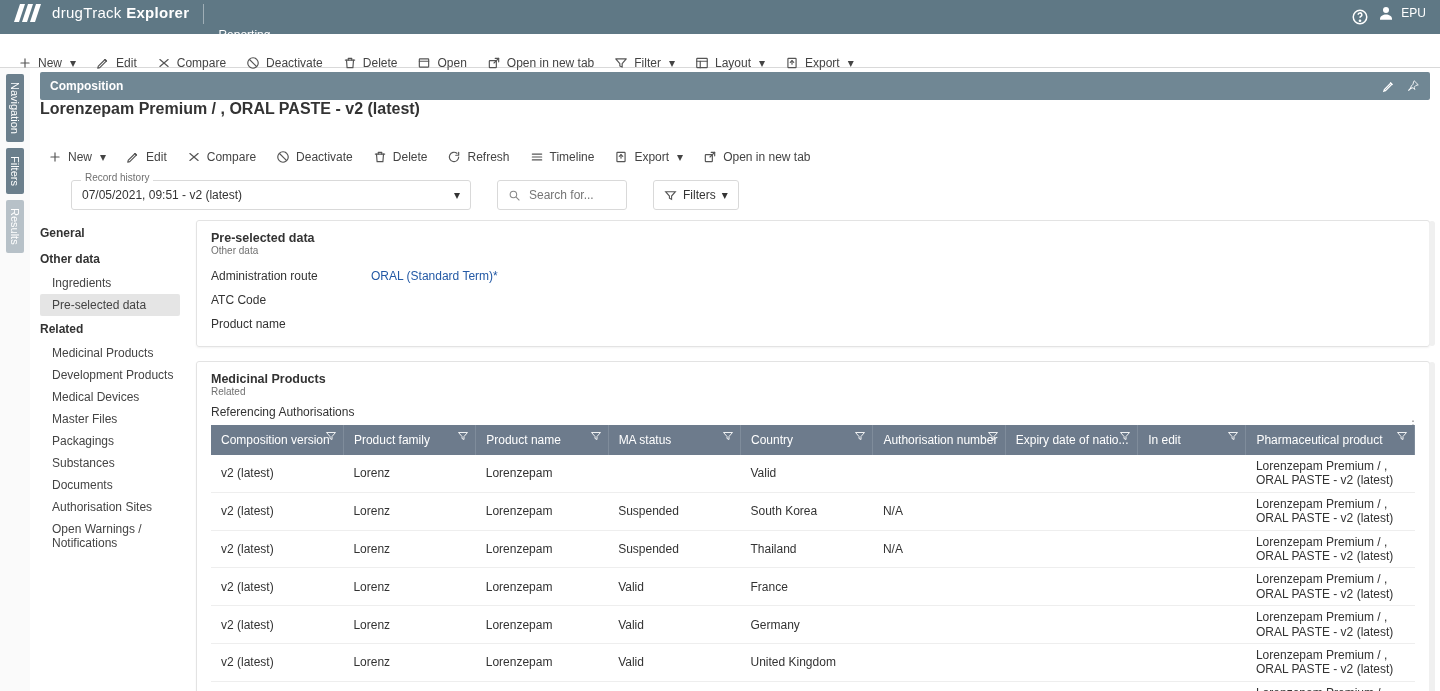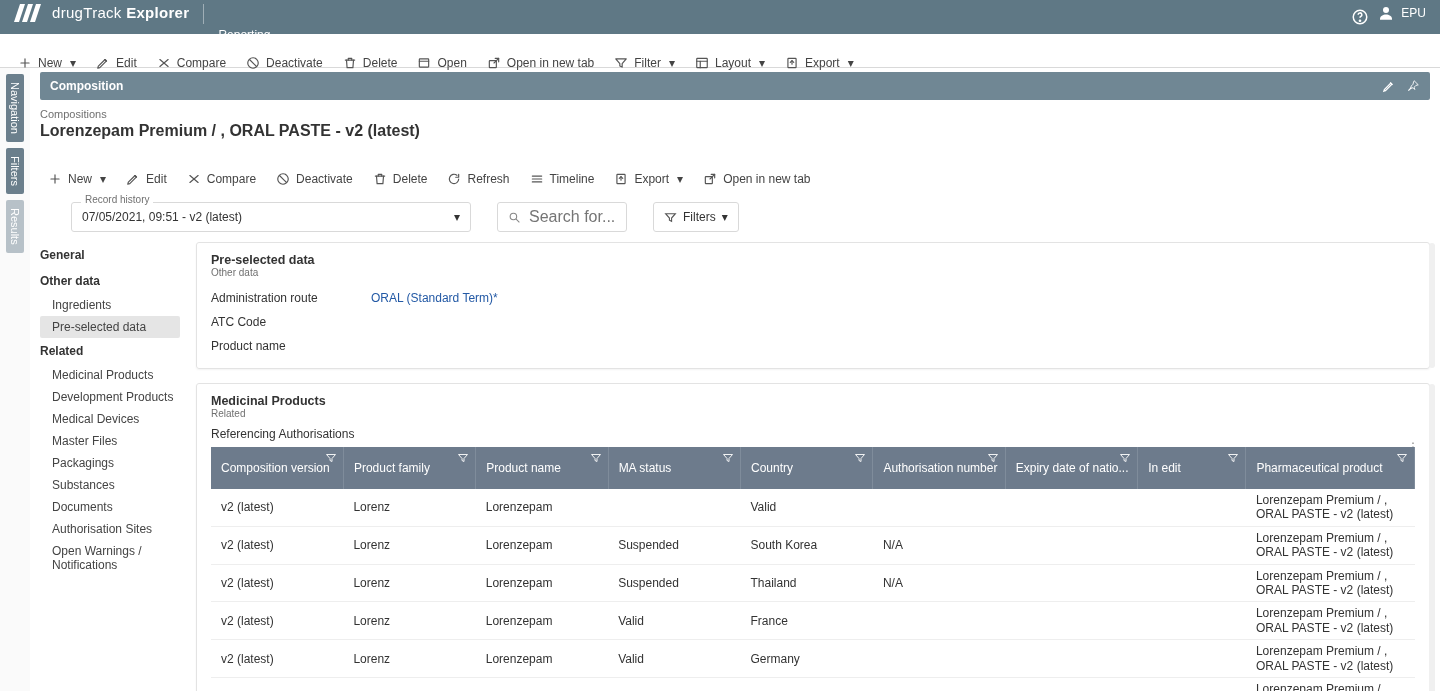--- a/index.html
+++ b/index.html
@@ -47,42 +47,42 @@
   .breadcrumb{font-size:11px;color:var(--muted);margin:8px 0 2px;}
   h1.record-title{font-size:16px;font-weight:700;margin:0 0 10px;}
   
   .record-toolbar{display:flex;align-items:center;gap:4px;flex-wrap:wrap;margin-bottom:10px;}
   
   .history-row{display:flex;gap:26px;align-items:flex-start;margin-bottom:10px;padding-left:31px;}
   .history-field{position:relative;width:400px;}
   .history-field label{position:absolute;top:-8px;left:10px;background:#fff;padding:0 4px;font-size:10px;color:var(--muted);}
   .history-field .box{border:1px solid var(--border);border-radius:3px;height:30px;display:flex;align-items:center;padding:0 10px;justify-content:space-between;}
   .search-box{border:1px solid var(--border);border-radius:3px;height:30px;display:flex;align-items:center;padding:0 10px;width:130px;color:#888;gap:6px;}
-  .search-box input{border:0;outline:0;font-size:16px;width:90px;}
+  .search-box input{border:0;outline:0;font-size:12px;width:90px;}
   .filters-btn{border:1px solid var(--border);border-radius:3px;height:30px;display:flex;align-items:center;padding:0 10px;gap:6px;cursor:pointer;}
   
   .content-flex{display:flex;gap:16px;}
   .left-nav{width:140px;flex-shrink:0;}
   .left-nav .grp{font-weight:700;font-size:12px;padding:6px 0;}
   .left-nav .item{font-size:12px;padding:4px 0 4px 12px;color:#444;cursor:pointer;border-radius:2px;}
   .left-nav .item.sel{background:#e5e5e5;}
   
   .right-content{flex:1;min-width:0;}
   .section{border:1px solid #e3e3e3;border-radius:3px;padding:10px 14px;margin-bottom:14px;box-shadow:0 1px 2px rgba(0,0,0,.05);position:relative;}
   .section:after{content:"";position:absolute;right:-6px;top:0;bottom:0;width:6px;background:#f0f0f0;border-radius:3px;}
   .sec-title{font-weight:700;font-size:12.5px;}
   .sec-sub{font-size:10px;color:var(--muted);margin-bottom:8px;}
   .kv-row{display:flex;padding:5px 0;font-size:12px;}
   .kv-row .k{width:160px;color:#333;}
   .kv-row .v a{color:var(--link);text-decoration:none;}
   
   .sub-title{font-size:12px;margin:8px 0 6px;color:#333;}
   
   table.data{width:100%;border-collapse:collapse;font-size:12px;table-layout:fixed;}
-  table.data thead th{background:var(--table-head);color:#fff;font-weight:400;text-align:left;height:26px;padding:14px 10px;border-right:1px solid #7f8c9b;position:relative;white-space:nowrap;overflow:hidden;}
+  table.data thead th{background:var(--table-head);color:#fff;font-weight:400;text-align:left;height:26px;padding:8px 10px;border-right:1px solid #7f8c9b;position:relative;white-space:nowrap;overflow:hidden;}
   table.data thead th .fic{position:absolute;right:6px;top:5px;opacity:.9;}
   table.data tbody td{height:26px;padding:4px 10px;border-bottom:1px solid #eee;white-space:nowrap;overflow:hidden;text-overflow:ellipsis;}
   table.data tbody tr td:last-child{white-space:normal;line-height:1.2;}
   .kebab{position:absolute;right:10px;top:56px;color:#888;cursor:pointer;}
   
   svg{display:block;}
 </style>
 </head>
 <body>
 
@@ -237,21 +237,20 @@
         <span>
             <svg width="14" height="14" viewBox="0 0 24 24" fill="#fff">
               <path d="M14 3l7 7-3 1-4 4 1 5-3-3-5 5-2-2 5-5-3-3 5 1 4-4 1-3z" opacity=".0"></path>
               <path d="M9 15l-5 5" stroke="#fff" stroke-width="2"></path>
               <path d="M14 3l7 7-4 1-3 3 1 4-3-3-4 1 1-4 3-3 1-4z" stroke="#fff" stroke-width="1.5" fill="none"></path>
             </svg>
           </span>
       </span>
     </div>
 
-    <div class="breadcrumb">Compositions</div>
     <h1 class="record-title">Lorenzepam Premium / , ORAL PASTE - v2 (latest)</h1>
 
     <div class="record-toolbar" id="record-tb">
         <div class="tb-btn">
           <span class="tb-ic">
             <svg width="14" height="14" viewBox="0 0 24 24" fill="none" stroke="currentColor" stroke-width="2" stroke-linecap="round" stroke-linejoin="round">
               <line x1="12" y1="5" x2="12" y2="19"></line>
               <line x1="5" y1="12" x2="19" y2="12"></line>
             </svg>
           </span>

